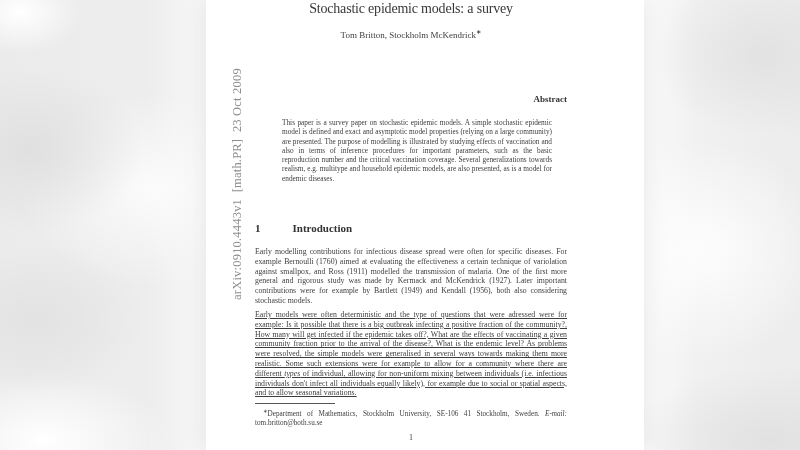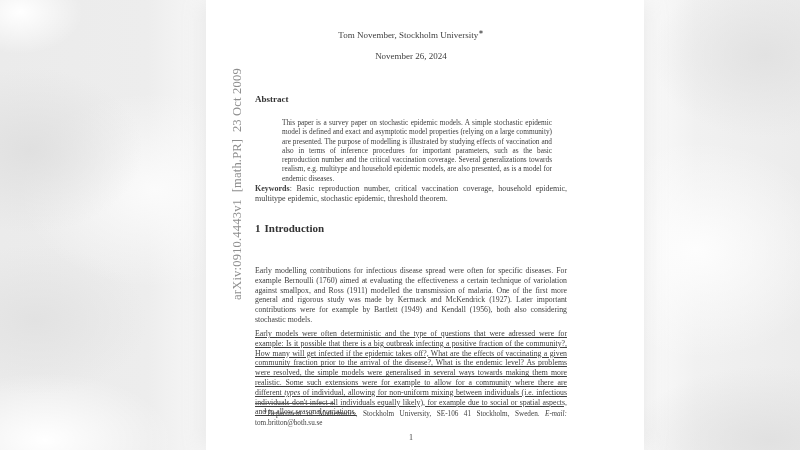--- a/index.html
+++ b/index.html
@@ -43,36 +43,36 @@
     font-size: 12.5px; color: #8e8e8e; letter-spacing: 0.2px;
   }
 
   .col { position: absolute; left: 49px; width: 312px; }
 
   .title   { top: 1px;  text-align: center; font-weight: normal; font-size: 14px; color: #383838; letter-spacing: -0.2px; }
   .author  { top: 28px; text-align: center; font-size: 9px; }
   .author sup { font-size: 6.5px; }
   .date    { top: 51px; text-align: center; font-size: 9px; }
 
-  .abstract-heading { top: 94px; text-align: left; font-weight: bold; font-size: 9px; color: #333; }
+  .abstract-heading { top: 94px; text-align: right; font-weight: bold; font-size: 9px; color: #333; }
   .abstract-body {
     position: absolute; left: 76px; width: 270px; top: 118px;
     font-size: 7.3px; line-height: 9.3px; text-align: justify;
     hyphens: auto; -webkit-hyphens: auto;
   }
 
   .keywords { top: 184px; font-size: 8px; line-height: 9.6px; text-align: justify; }
   .keywords b { font-weight: bold; }
 
   .section-heading { top: 222px; font-size: 11px; font-weight: bold; color: #333; }
-  .section-heading .sec-title { margin-left: 4px; }
+  .section-heading .sec-title { margin-left: 32px; }
 
   .body-para {
     font-size: 7.8px; line-height: 9.8px; text-align: justify;
-    hyphens: auto; margin-top: 19px; -webkit-hyphens: auto;
+    hyphens: auto; -webkit-hyphens: auto;
   }
   .para1 { top: 247px; }
   .para2 { top: 310px; text-decoration: underline; }
 
   .footnote-rule { position: absolute; left: 49px; top: 403px; width: 80px; height: 1px; background: #555; }
   .footnote {
     top: 407px; font-size: 7.2px; line-height: 8.8px; text-align: justify;
     text-indent: 8px; hyphens: auto; -webkit-hyphens: auto;
   }
   .footnote sup { font-size: 5.5px; }
@@ -84,30 +84,29 @@
 <body>
 
 <div class="stage">
   <div class="bg-left"></div>
   <div class="bg-right"></div>
 
   <div class="paper">
 
     <div class="arxiv-tag">arXiv:0910.4443v1  [math.PR]  23 Oct 2009</div>
 
+    <h1 class="col title">Stochastic epidemic models: a survey</h1>
 
-    <div class="col author"><span>Tom November, Stockholm University</span><sup>∗</sup></div>
+    <div class="col author"><span>Tom Britton, Stockholm McKendrick</span><sup>∗</sup></div>
 
-    <div class="col date">November 26, 2024</div>
 
     <div class="col abstract-heading">Abstract</div>
 
     <p class="abstract-body">This paper is a survey paper on stochastic epidemic models. A simple stochastic epidemic model is defined and exact and asymptotic model properties (relying on a large community) are presented. The purpose of modelling is illustrated by studying effects of vaccination and also in terms of inference procedures for important parameters, such as the basic reproduction number and the critical vaccination coverage. Several generalizations towards realism, e.g. multitype and household epidemic models, are also presented, as is a model for endemic diseases.</p>
 
-    <p class="col keywords"><b>Keywords</b><span>: Basic reproduction number, critical vaccination coverage, household epidemic, multitype epidemic, stochastic epidemic, threshold theorem.</span></p>
 
     <h2 class="col section-heading"><span class="sec-num">1</span><span class="sec-title">Introduction</span></h2>
 
     <p class="col body-para para1">Early modelling contributions for infectious disease spread were often for specific diseases. For example Bernoulli (1760) aimed at evaluating the effectiveness a certain technique of variolation against smallpox, and Ross (1911) modelled the transmission of malaria. One of the first more general and rigorous study was made by Kermack and McKendrick (1927). Later important contributions were for example by Bartlett (1949) and Kendall (1956), both also considering stochastic models.</p>
 
     <p class="col body-para para2"><span>Early models were often deterministic and the type of questions that were adressed were for example: Is it possible that there is a big outbreak infecting a positive fraction of the community?, How many will get infected if the epidemic takes off?, What are the effects of vaccinating a given community fraction prior to the arrival of the disease?, What is the endemic level? As problems were resolved, the simple models were generalised in several ways towards making them more realistic. Some such extensions were for example to allow for a community where there are different </span><i>types</i><span> of individual, allowing for non-uniform mixing between individuals (i.e. infectious individuals don't infect all individuals equally likely), for example due to social or spatial aspects, and to allow seasonal variations.</span></p>
 
     <div class="footnote-rule"></div>
 
     <p class="col footnote"><sup>∗</sup><span>Department of Mathematics, Stockholm University, SE-106 41 Stockholm, Sweden. </span><i>E-mail: </i><span>tom.britton@both.su.se</span></p>

